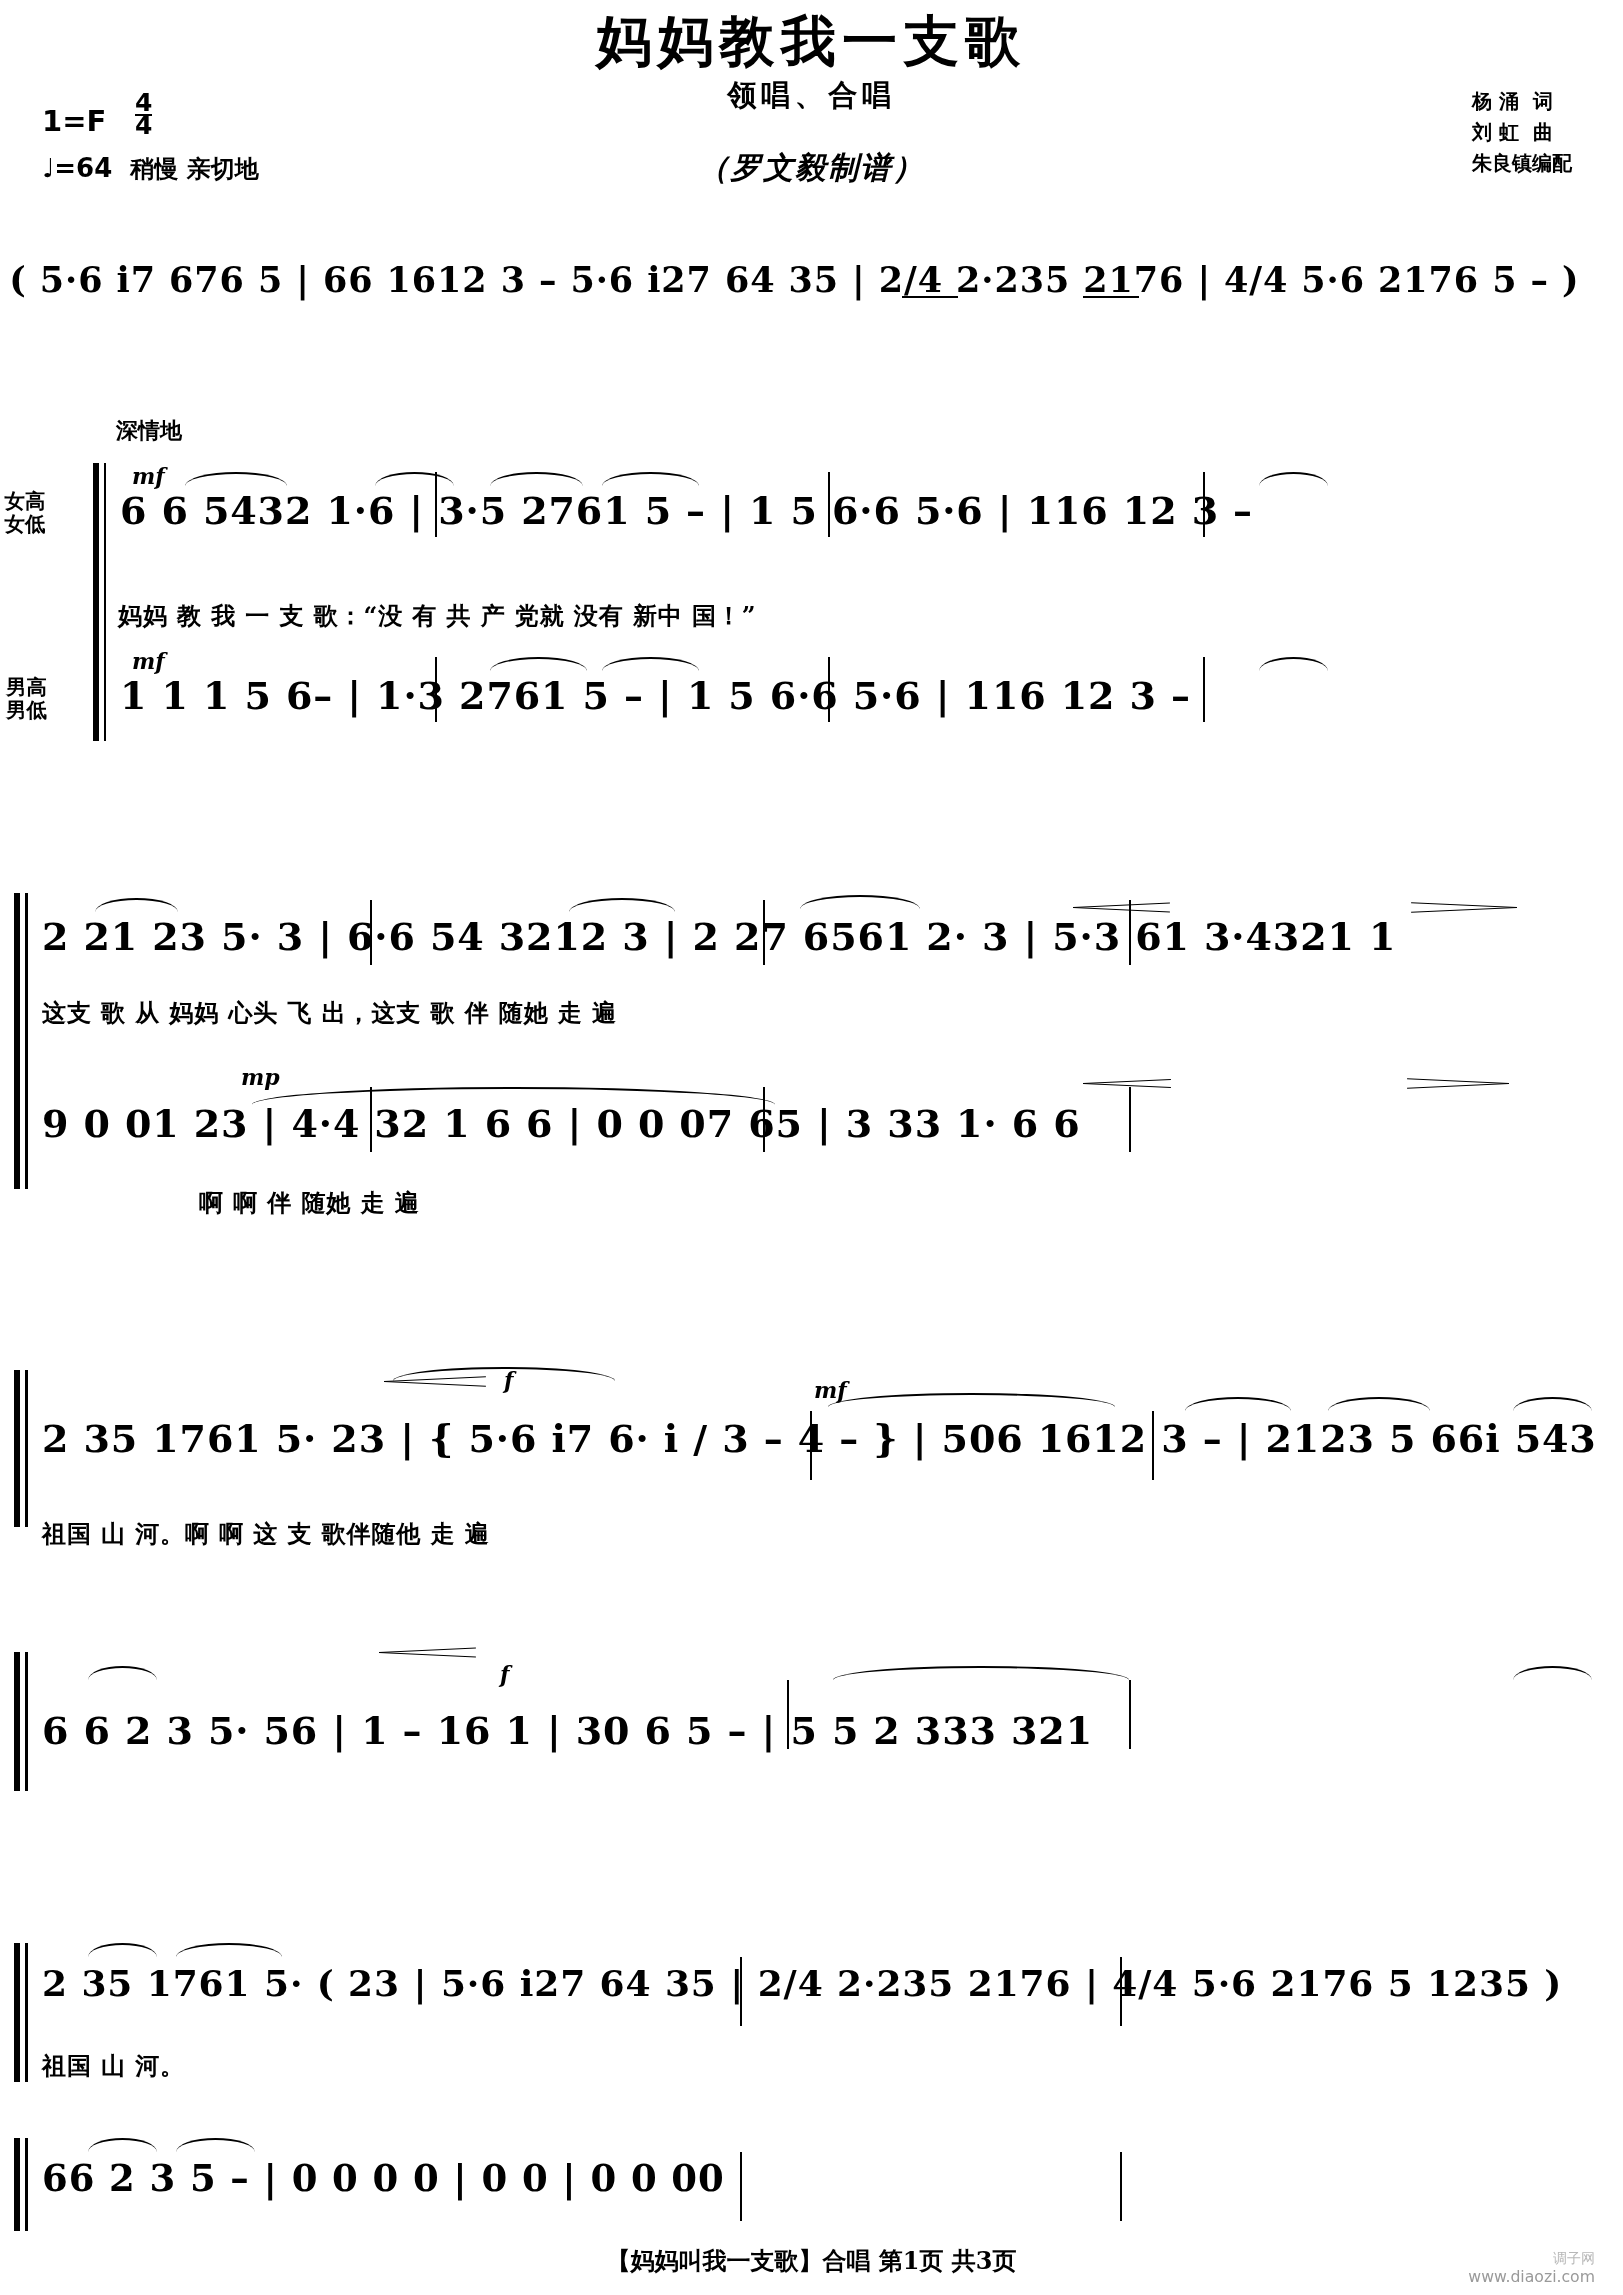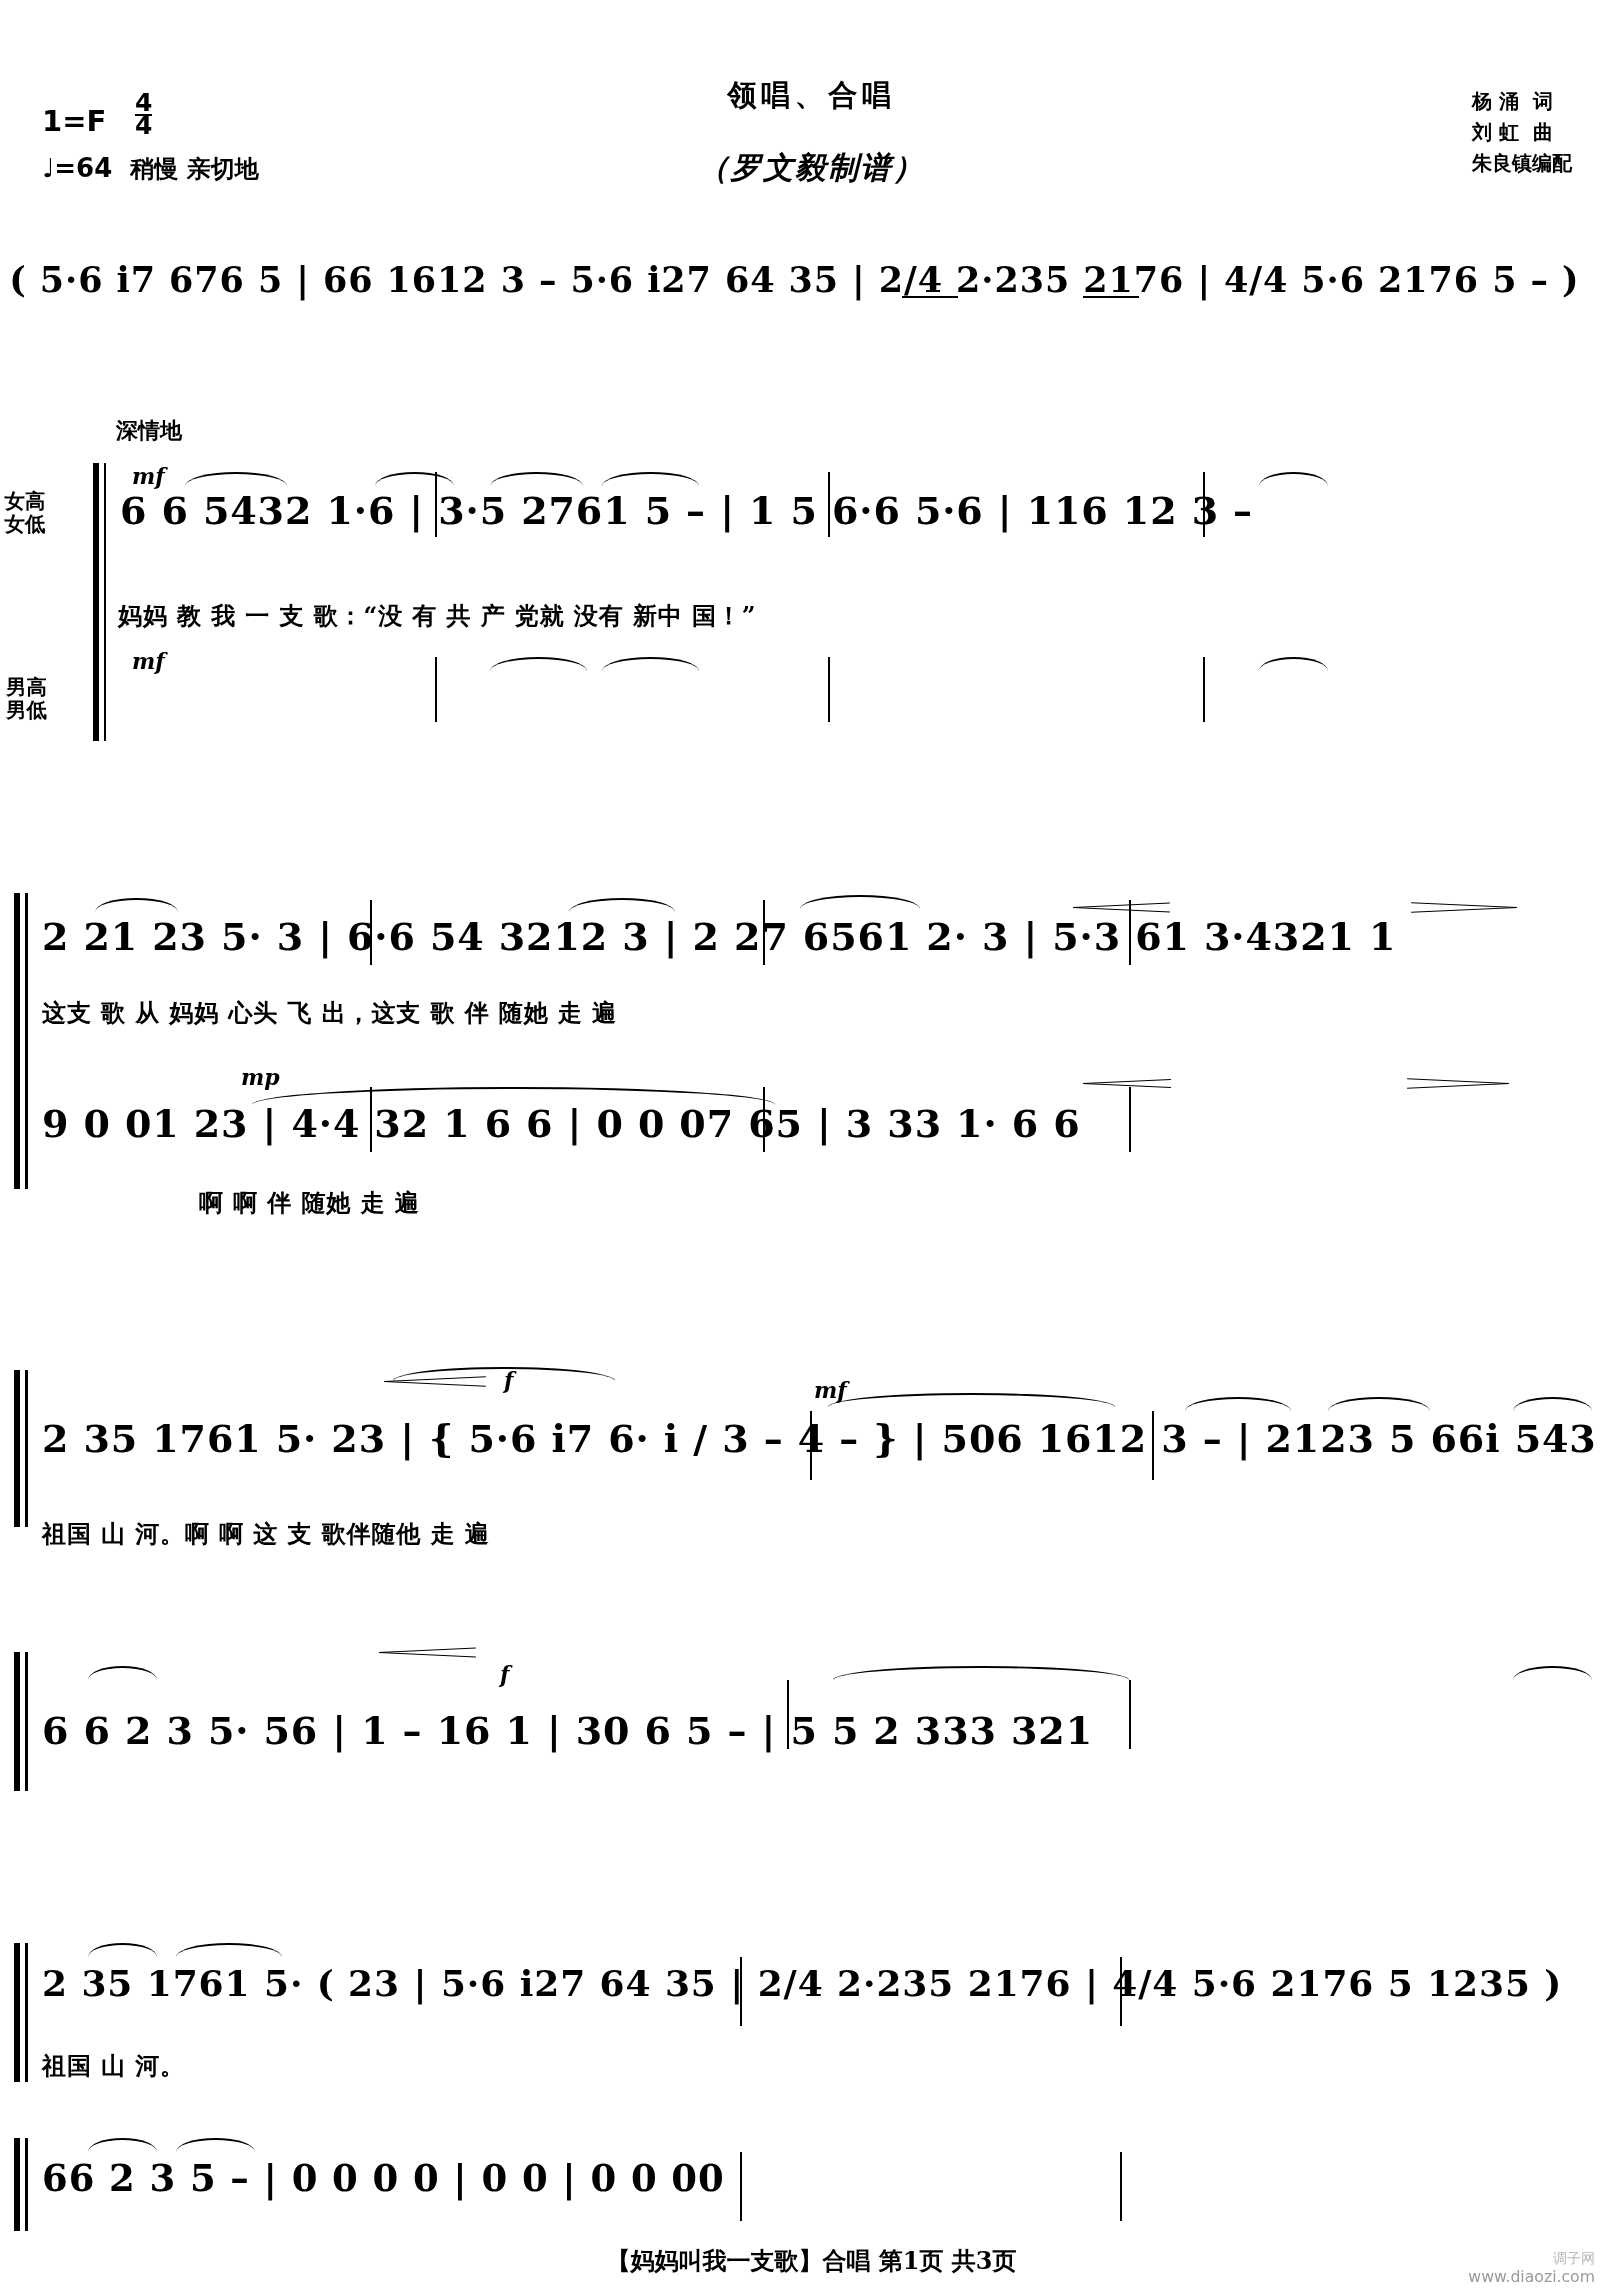--- a/index.html
+++ b/index.html
@@ -52,20 +52,21 @@
   
   .footer{position:absolute;left:0;right:0;bottom:18.5px;text-align:center;font-family:"DejaVu Serif",serif;font-weight:bold;font-size:24px;}
   .watermark{position:absolute;right:28px;bottom:9.3px;font-family:"DejaVu Sans",sans-serif;font-size:15.7px;color:#9a9a9a;}
   .wm-badge{position:absolute;right:28px;bottom:27px;font-family:"DejaVu Sans",sans-serif;font-size:14px;color:#b7b7b7;text-align:center;}
 </style>
 </head>
 <body>
 
 <div class="sheet">
 
+  <div class="title">妈妈教我一支歌</div>
   <div class="subtitle">领唱、合唱</div>
   <div class="arranger">（罗文毅制谱）</div>
 
   <div class="keyline">
     <span>1=F</span>
     <span class="frac">
       <span>4</span><br>
       <span style="display:inline-block;border-top:2.3px solid #000;padding-top:0.9px;">4</span>
     </span>
   </div>
@@ -97,20 +98,21 @@
   <div class="partlabel" style="position:absolute;left:6px;top:676px;">
     <div>男高</div>
     <div>男低</div>
   </div>
 
   <div class="dyn" style="position:absolute;left:132px;top:463px;">mf</div>
   <div class="row mus" style="left:120px;top:488px;font-size:38px;">6 6  5432  1·6 | 3·5  2761  5 –  |  1   5   6·6  5·6 | 116 12  3    –</div>
   <div class="row lyr" style="left:118px;top:600px;">妈妈 教   我  一  支   歌：“没 有 共 产 党就 没有  新中 国！”</div>
 
   <div class="dyn" style="position:absolute;left:132px;top:648px;">mf</div>
+  <div class="row mus" style="left:120px;top:673px;font-size:38px;">1 1  1  5   6– | 1·3  2761  5 –  |  1   5   6·6  5·6 | 116 12  3    –</div>
 
   <div class="slur" style="left:185px;top:472px;width:102px;"></div>
   <div class="slur" style="left:375px;top:472px;width:79px;"></div>
   <div class="slur" style="left:490px;top:472px;width:93px;"></div>
   <div class="slur" style="left:602px;top:472px;width:97px;"></div>
   <div class="slur" style="left:1259px;top:472px;width:69px;"></div>
   <div class="slur" style="left:490px;top:657px;width:97px;"></div>
   <div class="slur" style="left:602px;top:657px;width:97px;"></div>
   <div class="slur" style="left:1259px;top:657px;width:69px;"></div>
 

